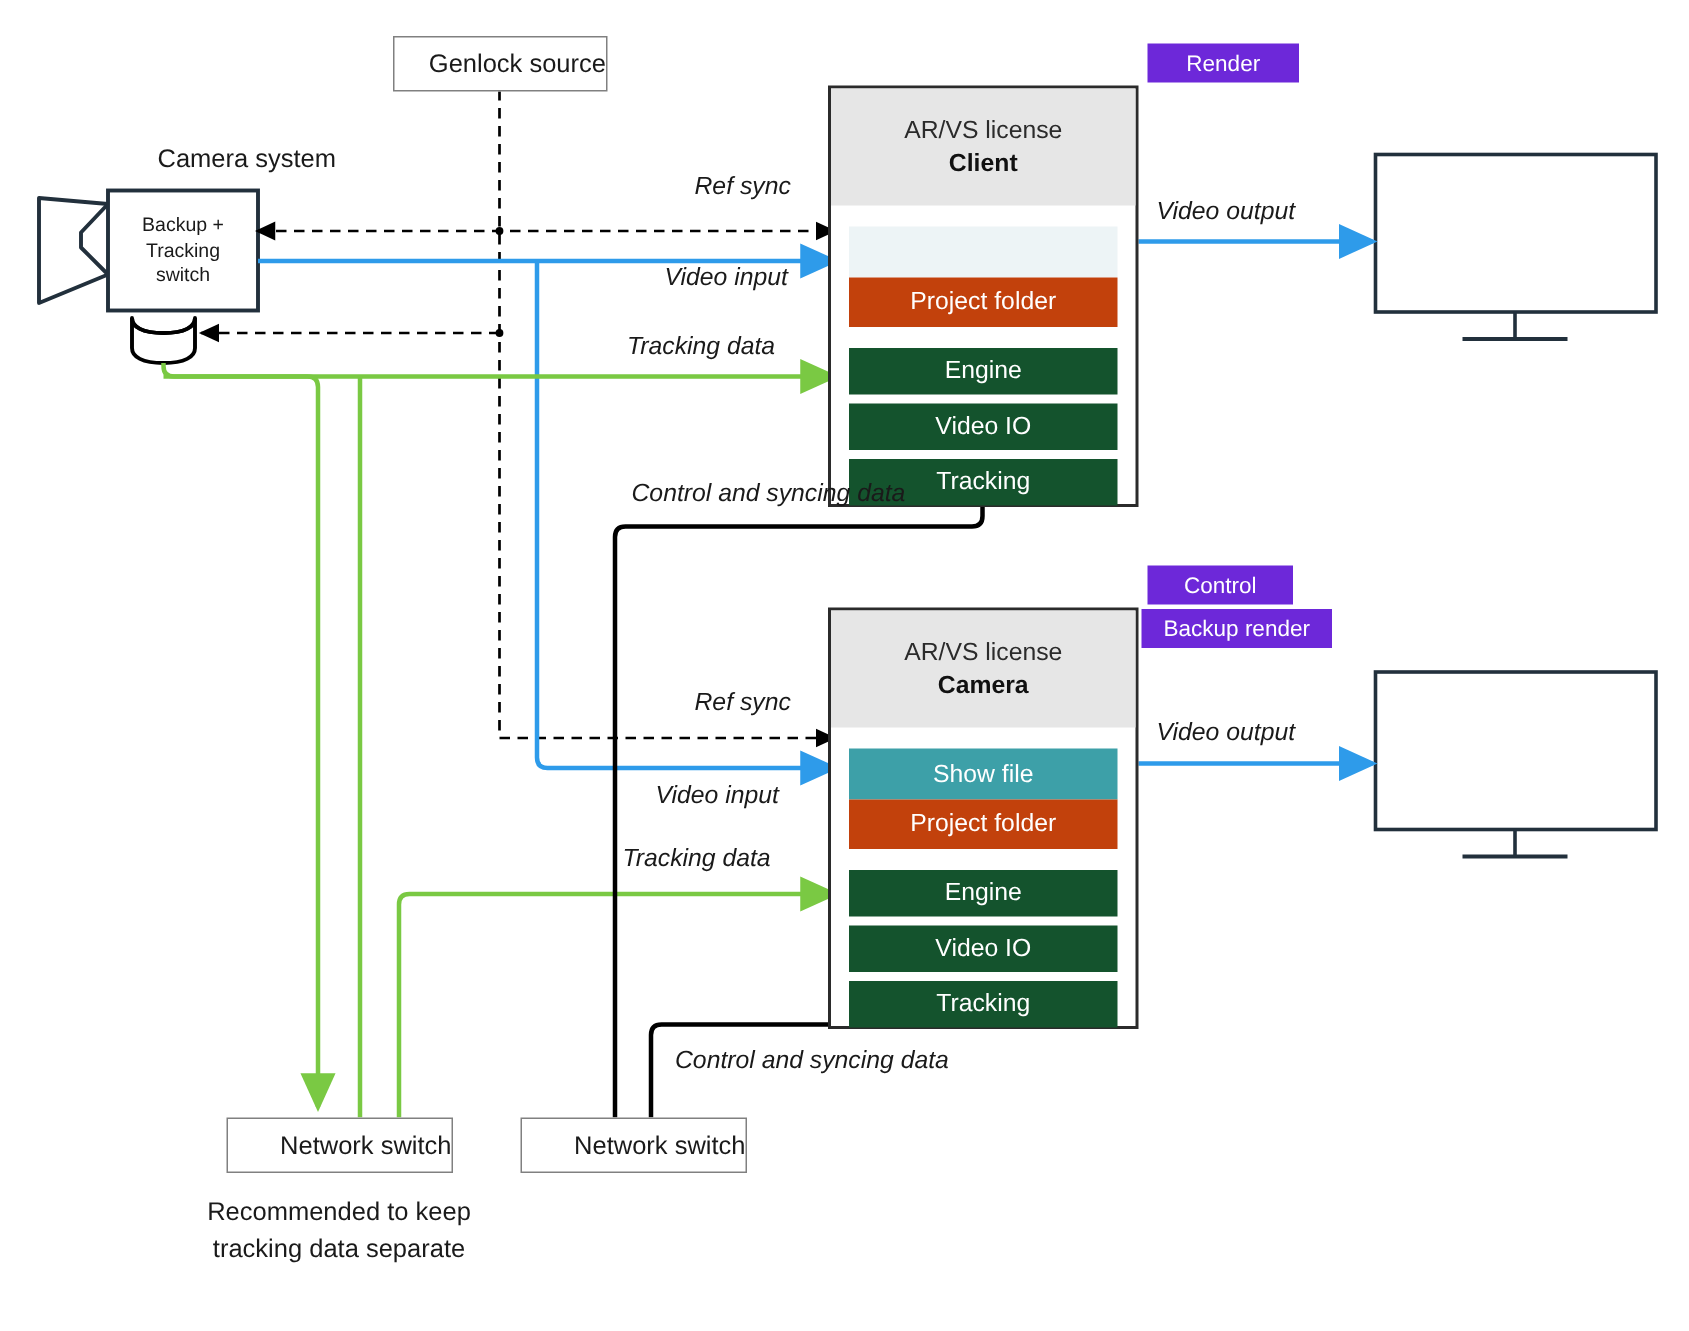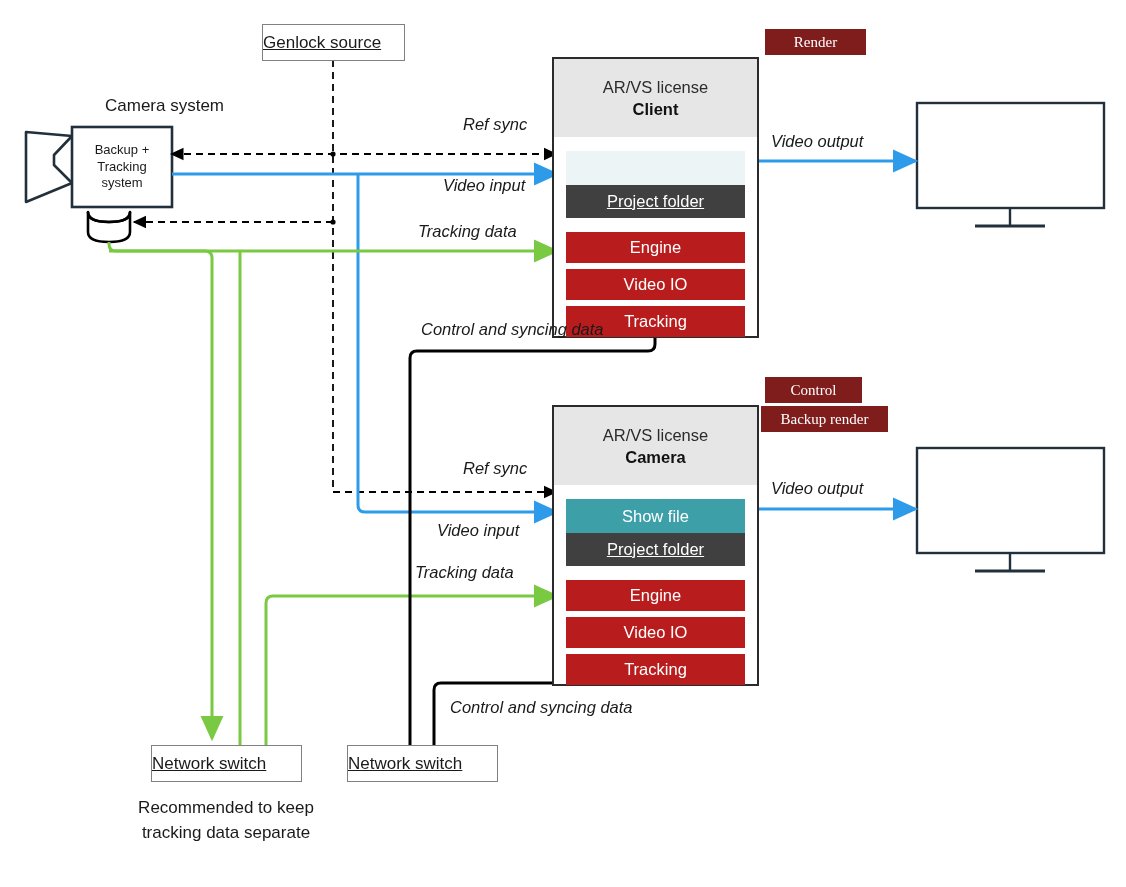--- a/index.html
+++ b/index.html
@@ -4,37 +4,37 @@
 <style>
   html,body{margin:0;padding:0;background:#ffffff;}
   body{font-family:"Liberation Sans", sans-serif;}
   #stage{position:relative;width:1126px;height:887px;background:#ffffff;overflow:hidden;}
   svg.layer{position:absolute;left:0;top:0;width:1126px;height:887px;}
 
   .lbl{position:absolute;font-family:"Liberation Sans", sans-serif;color:#1a1a1a;white-space:nowrap;}
   .lbl-italic{font-style:italic;}
 
   .node-box{position:absolute;box-sizing:border-box;background:#ffffff;border:1px solid #808080;
-            display:flex;align-items:center;justify-content:flex-start;
-            font-family:"Liberation Sans", sans-serif;font-size:17px;color:#1a1a1a;text-decoration:underline;}
+            display:flex;align-items:center;justify-content:flex-end;
+            font-family:"Liberation Sans", sans-serif;font-size:17px;color:#1a1a1a;}
 
   .machine{position:absolute;box-sizing:border-box;background:#ffffff;border:2px solid #2b2b2b;margin-top:36px;}
   .machine-head{box-sizing:border-box;background:#e6e6e6;height:78px;display:flex;flex-direction:column;
                 align-items:center;justify-content:center;line-height:1.35;}
   .machine-head .t1{font-size:16.5px;color:#2b2b2b;}
   .machine-head .t2{font-size:16.5px;color:#111;font-weight:bold;}
   .slot{box-sizing:border-box;margin:0 12px;height:30px;display:flex;align-items:center;justify-content:center;
         font-size:16.5px;color:#ffffff;}
   .slot.empty{background:#edf4f6;}
   .slot.teal{background:#3da0a8;}
-  .slot.amber{background:#404040;text-decoration:underline;}
-  .slot.grey{background:#b91c1c;}
-
-  .badge{position:absolute;box-sizing:border-box;background:#7f1d1d;color:#ffffff;
-         display:flex;align-items:center;justify-content:center;font-size:15px;height:26px;font-family:Liberation Serif, serif;}
+  .slot.amber{background:#c2410c;}
+  .slot.grey{background:#14532d;}
+
+  .badge{position:absolute;box-sizing:border-box;background:#6d28d9;color:#ffffff;
+         display:flex;align-items:center;justify-content:center;font-size:15px;height:26px;}
 
   .cam-label{font-size:17px;color:#1a1a1a;margin-left:48px;}
   .cam-body-text{position:absolute;text-align:center;font-size:13px;line-height:1.28;color:#1a1a1a;}
   .note{position:absolute;text-align:center;font-size:17px;color:#1a1a1a;line-height:1.45;}
 </style>
 </head>
 <body>
 
 <div id="stage">
 
@@ -111,21 +111,21 @@
     <path d="M410,745 L410,358 Q410,351 417,351 L648,351 Q655,351 655,344 L655,312" fill="none" stroke="#000000" stroke-width="3" stroke-linejoin="round" marker-end="url(#arrBlack)"></path>
 
     <path d="M434,745 L434,690 Q434,683 441,683 L648,683 Q655,683 655,676 L655,656" fill="none" stroke="#000000" stroke-width="3" stroke-linejoin="round" marker-end="url(#arrBlack)"></path>
   </svg>
 
   <div class="lbl cam-label" style="left:57px; top:96px;">Camera system</div>
 
   <div class="cam-body-text" style="left:74px; top:142px; width:96px;">
     <div>Backup +</div>
     <div>Tracking</div>
-    <div>system</div>
+    <div>switch</div>
   </div>
 
   <div class="node-box" style="left:262px; top:24px; width:143px; height:37px;">
     <span>Genlock source</span>
   </div>
 
   <div class="machine" style="left:552px; top:21px; width:207px; height:281px;">
     <div class="machine-head">
       <span class="t1">AR/VS license</span>
       <span class="t2">Client</span>

